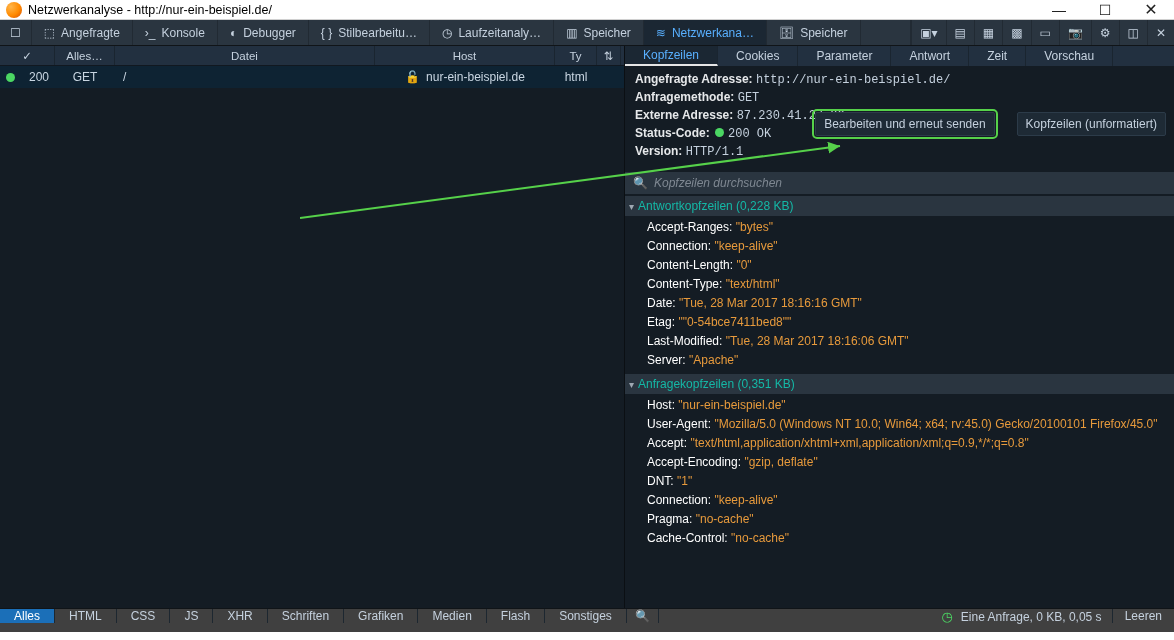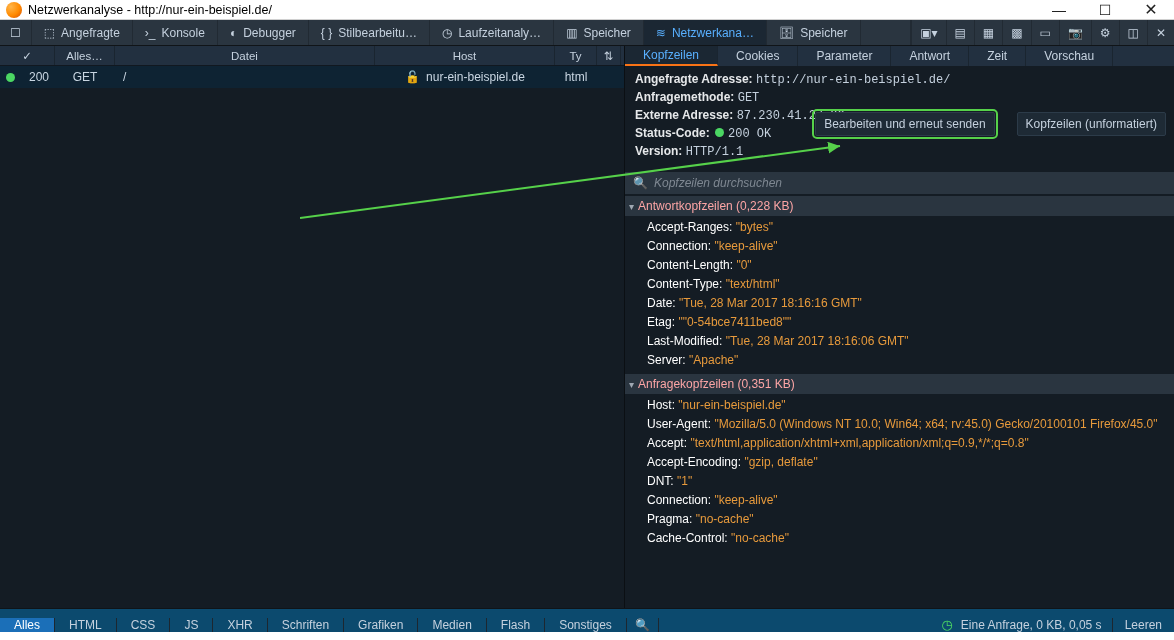--- a/index.html
+++ b/index.html
@@ -45,45 +45,45 @@
   .request-row .method { width:60px; }
   .request-row .file { width:260px; justify-content:flex-start; padding-left:8px; }
   .request-row .host { width:180px; justify-content:center; gap:6px; }
   .request-row .type { width:42px; }
   .request-row .trans { width:24px; }
 
   
   .right { flex:1; display:flex; flex-direction:column; background:#141c24; overflow:hidden; }
   .detail-tabs { height:20px; background:#223040; display:flex; }
   .detail-tabs .dtab { flex: none; padding: 0 18px; display:flex; align-items:center; justify-content:center; color:#c5d1de; font-size:12px; border-right:1px solid #1a2530; cursor:pointer; }
-  .detail-tabs .dtab.active { color:#59b0ff; border-bottom:2px solid #f97316; background:#1b2733; }
+  .detail-tabs .dtab.active { color:#59b0ff; border-bottom:2px solid #e5e5e5; background:#1b2733; }
 
   .detail-body { padding: 6px 0 4px 10px; position:relative; }
   .kv-line { margin-bottom:3px; font-size:12px; }
   .kv-line .k { color:#e6e8ea; font-weight:600; }
   .kv-line .v { color:#c5d1de; font-family: "Consolas","Courier New",monospace; font-size:12px; }
   .kv-line .dot { margin: 0 4px 0 2px; }
 
   .action-buttons { position:absolute; right:8px; top:46px; display:flex; gap:22px; }
   .action-buttons button { background:#1e2a35; border:1px solid #2c3b49; color:#c5d1de; font-size:12px; padding:4px 8px; border-radius:2px; cursor:pointer; }
   .action-buttons .highlight { outline: 2px solid #56d14a; outline-offset: 1px; }
 
   .filter-row { margin-top:6px; height:22px; background:#2a3540; display:flex; align-items:center; padding:0 8px; color:#7f8892; font-style:italic; font-size:12px; gap:6px; }
   .filter-row .search-icon { font-style:normal; color:#7f8892; }
 
-  .section-header { height:20px; background:#2a3540; display:flex; align-items:center; padding-left:4px; font-size:12px; color:#fca5a5; gap:4px; margin-top:2px; }
+  .section-header { height:20px; background:#2a3540; display:flex; align-items:center; padding-left:4px; font-size:12px; color:#14b8a6; gap:4px; margin-top:2px; }
   .section-header::before { content:"▾"; font-size:10px; color:#9fa8b2; }
 
   .header-list { padding: 2px 0 2px 22px; }
   .hline { font-size:12px; line-height:19px; }
   .hline .hname { color:#ffffff; }
   .hline .hval  { color:#e79a3c; }
 
   
-  .bottombar { display:flex; height:24px; background:#0c4a6e; border-top:1px solid #101418; align-items:flex-end; font-size:12px; color:#c5d1de; }
+  .bottombar { display:flex; height:24px; background:#404040; border-top:1px solid #101418; align-items:flex-start; font-size:12px; color:#c5d1de; }
   .bottombar .fbtn { padding:0 14px; display:flex; align-items:center; border-right:1px solid #1d2730; cursor:pointer; }
   .bottombar .fbtn.active { background:#1b6fb8; color:#fff; }
   .bottombar .searchbtn { width:32px; justify-content:center; }
   .bottombar .spacer2 { flex:1; }
   .bottombar .summary { display:flex; align-items:center; gap:8px; padding-right:10px; }
   .bottombar .perf-icon { color:#4bd763; font-size:13px; }
   .bottombar .leeren { padding:0 12px; border-left:1px solid #1d2730; display:flex; align-items:center; cursor:pointer; }
 
   
   .arrow-svg { position:absolute; left:300px; top:42px; pointer-events:none; }

